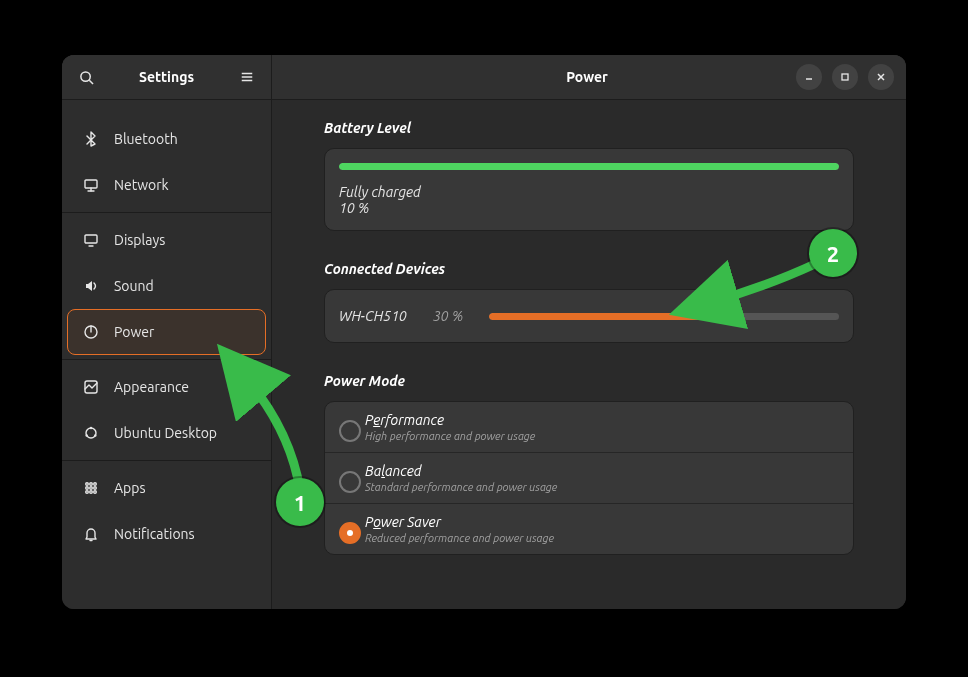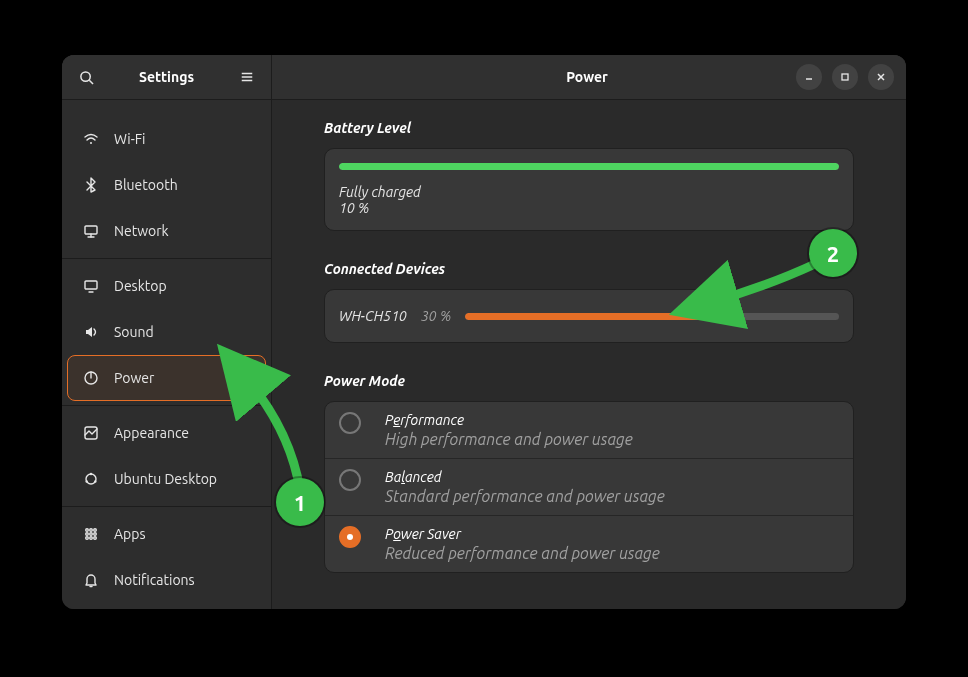--- a/index.html
+++ b/index.html
@@ -165,21 +165,21 @@
   .battery-row {
     display: flex;
     justify-content: space-between;
     font-size: 14px;
     color: #e6e6e6;
     flex-direction: column;
   }
   .device-row {
     display: flex;
     align-items: center;
-    gap: 14px;
+    gap: 26px;
   }
   .device-pct { color:#a0a0a0; }
   .device-bar {
     flex: 1;
     height: 7px;
     background: #555;
     border-radius: 4px;
     overflow: hidden;
   }
   .device-fill {
@@ -188,22 +188,22 @@
     border-radius: 4px;
   }
   .mode-list {
     background: #383838;
     border: 1px solid #202020;
     border-radius: 10px;
     overflow: hidden;
   }
   .mode-row {
     display: flex;
-    align-items: flex-start;
-    gap: 24px;
+    align-items: flex-end;
+    gap: 4px;
     padding: 10px 14px;
     border-bottom: 1px solid #262626;
   }
   .mode-row:last-child { border-bottom: none; }
   .radio {
     width: 18px;
     height: 18px;
     border-radius: 50%;
     border: 2px solid #777;
     display: flex;
@@ -218,21 +218,21 @@
   .radio.checked::after {
     content: "";
     width: 6px;
     height: 6px;
     background: #fff;
     border-radius: 50%;
   }
   .mode-texts { display:flex; flex-direction:column; }
   .mode-title { color:#fff; font-size:14px; }
   .mode-title .ul { text-decoration: underline; }
-  .mode-desc { color:#a0a0a0; font-size:16px; margin-top:2px; }
+  .mode-desc { color:#a0a0a0; font-size:11px; margin-top:2px; }
 
   
   .anno {
     position: absolute;
     pointer-events: none;
   }
   .badge {
     width: 48px;
     height: 48px;
     border-radius: 50%;
@@ -267,30 +267,20 @@
             <line x1="2" y1="8" x2="14" y2="8"></line>
             <line x1="2" y1="12" x2="14" y2="12"></line>
         </svg>
       </div>
     </div>
     <div class="sidebar-list" id="sidebar-list">
         <div class="sidebar-group">
           <div class="sidebar-item">
             <span class="ic">
               <svg width="16" height="16" viewBox="0 0 16 16" fill="none" stroke="currentColor" stroke-width="1.4" stroke-linecap="round" stroke-linejoin="round">
-                <path d="M2 6 Q8 1 14 6"></path>
-                <path d="M4 9 Q8 5 12 9"></path>
-                <circle cx="8" cy="12" r="1" fill="currentColor" stroke="none"></circle>
-              </svg>
-            </span>
-            <span class="lbl">Wi-Fi</span>
-          </div>
-          <div class="sidebar-item">
-            <span class="ic">
-              <svg width="16" height="16" viewBox="0 0 16 16" fill="none" stroke="currentColor" stroke-width="1.4" stroke-linecap="round" stroke-linejoin="round">
                 <path d="M8 1 L12 5 L8 9 L12 13 L8 15 V1"></path>
                 <line x1="4" y1="5" x2="8" y2="9"></line>
                 <line x1="4" y1="13" x2="8" y2="9"></line>
               </svg>
             </span>
             <span class="lbl">Bluetooth</span>
           </div>
           <div class="sidebar-item">
             <span class="ic">
               <svg width="16" height="16" viewBox="0 0 16 16" fill="none" stroke="currentColor" stroke-width="1.4" stroke-linecap="round" stroke-linejoin="round">
@@ -303,21 +293,21 @@
           </div>
         </div>
         <div class="sidebar-group">
           <div class="sidebar-item">
             <span class="ic">
               <svg width="16" height="16" viewBox="0 0 16 16" fill="none" stroke="currentColor" stroke-width="1.4" stroke-linecap="round" stroke-linejoin="round">
                 <rect x="2" y="3" width="12" height="8" rx="1"></rect>
                 <line x1="6" y1="14" x2="10" y2="14"></line>
               </svg>
             </span>
-            <span class="lbl">Desktop</span>
+            <span class="lbl">Displays</span>
           </div>
           <div class="sidebar-item">
             <span class="ic">
               <svg width="16" height="16" viewBox="0 0 16 16" fill="none" stroke="currentColor" stroke-width="1.4" stroke-linecap="round" stroke-linejoin="round">
                 <path d="M3 6 H5 L9 3 V13 L5 10 H3 Z" fill="currentColor" stroke="none"></path>
                 <path d="M11 5 Q14 8 11 11"></path>
               </svg>
             </span>
             <span class="lbl">Sound</span>
           </div>

